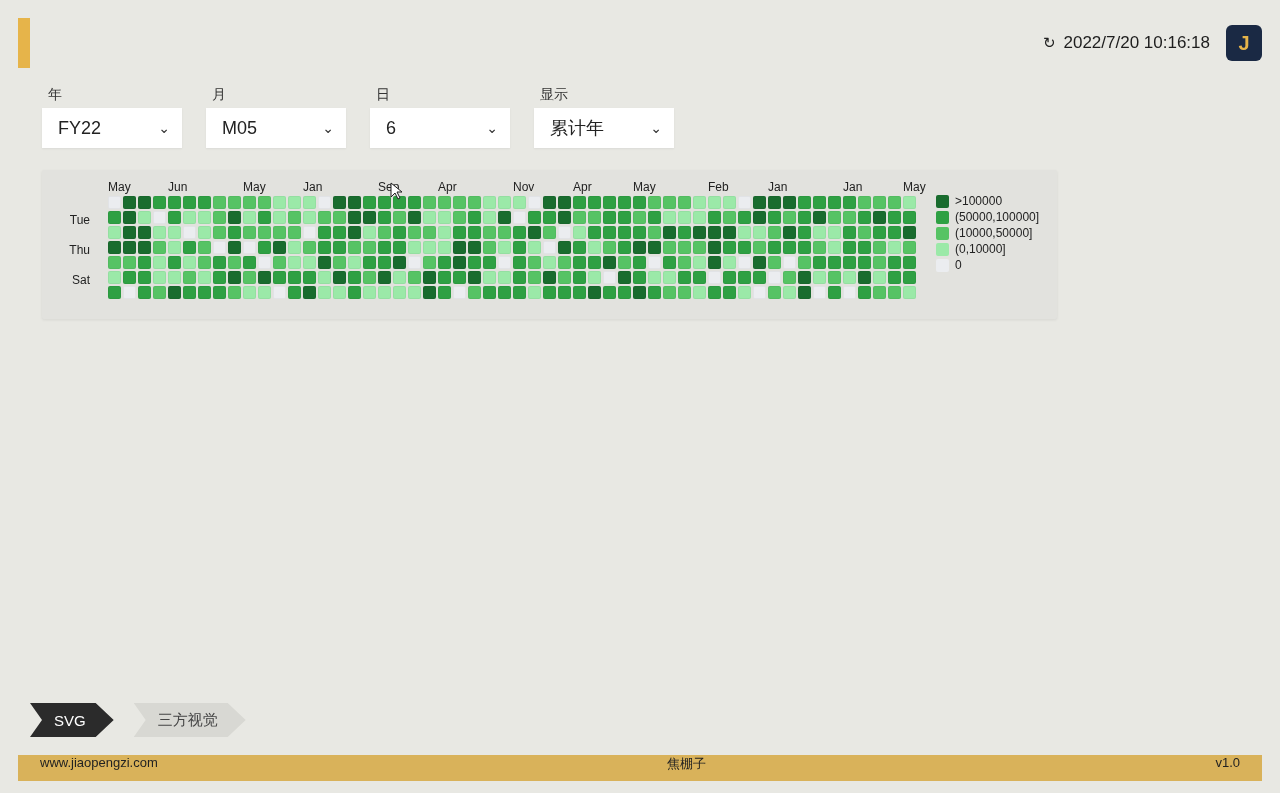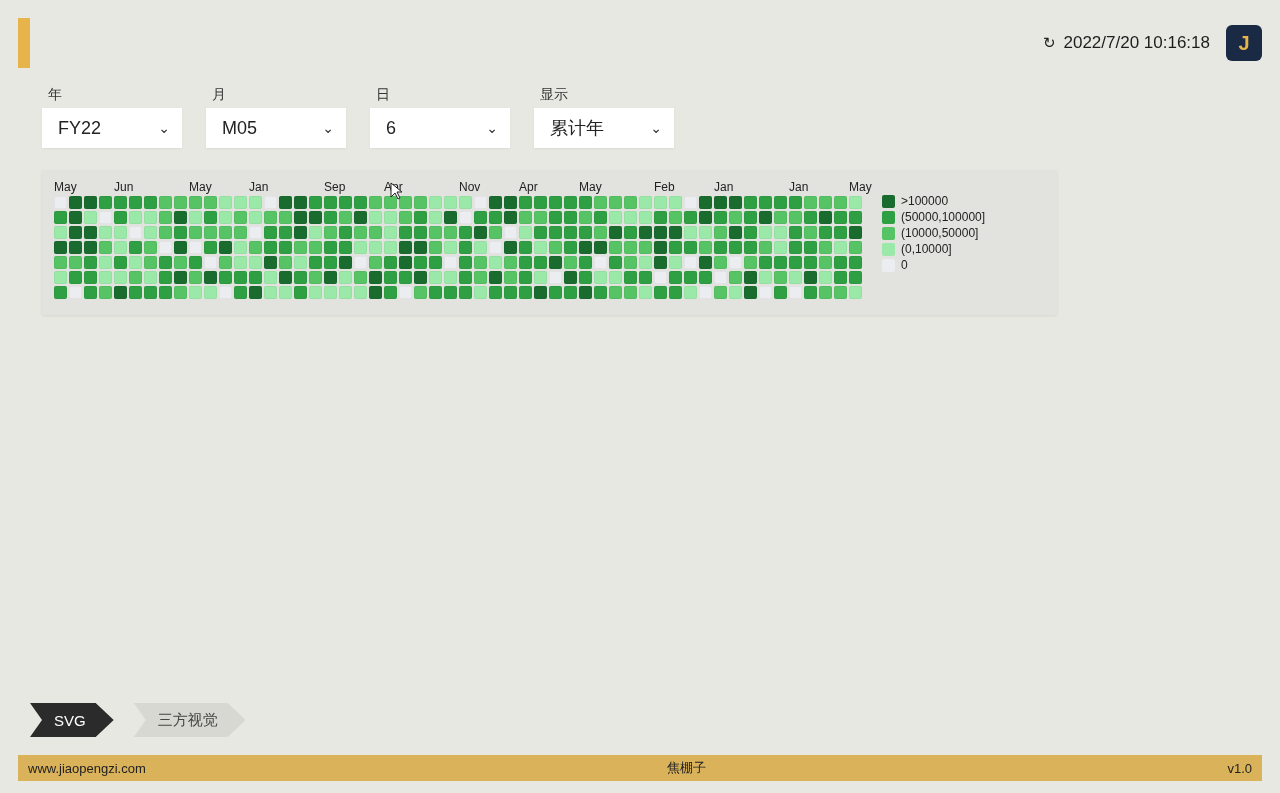--- a/index.html
+++ b/index.html
@@ -187,23 +187,23 @@
     color: #444;
     clip-path: polygon(0 0, calc(100% - 18px) 0, 100% 50%, calc(100% - 18px) 100%, 0 100%, 12px 50%);
   }
 
   .footer {
     position: absolute;
     left: 18px; right: 18px; bottom: 12px;
     height: 26px;
     background: #d9b25a;
     display: flex;
-    align-items: center;
+    align-items: flex-start;
     justify-content: space-between;
-    padding: 0 10px;
+    padding: 0 22px;
     font-size: 13px;
     color: #222;
   }
 
   .cursor {
     position: absolute;
     left: 390px;
     top: 182px;
     font-size: 16px;
     color: #222;
@@ -250,20 +250,29 @@
       <div class="filter-label">显示</div>
       <div class="filter-select">
         <span>累计年</span>
         <span class="chevron">⌄</span>
       </div>
     </div>
   </div>
 
 <div class="chart-card">
   <div class="chart-body">
+    <div class="day-labels" id="day-labels">
+        <span></span>
+        <span>Tue</span>
+        <span></span>
+        <span>Thu</span>
+        <span></span>
+        <span>Sat</span>
+        <span></span>
+      </div>
     <div class="grid-wrap">
       <div class="month-row" id="month-row" style="width: 810px;">
           <span class="month-lbl" style="left: 0px;">May</span>
           <span class="month-lbl" style="left: 60px;">Jun</span>
           <span class="month-lbl" style="left: 135px;">May</span>
           <span class="month-lbl" style="left: 195px;">Jan</span>
           <span class="month-lbl" style="left: 270px;">Sep</span>
           <span class="month-lbl" style="left: 330px;">Apr</span>
           <span class="month-lbl" style="left: 405px;">Nov</span>
           <span class="month-lbl" style="left: 465px;">Apr</span>

